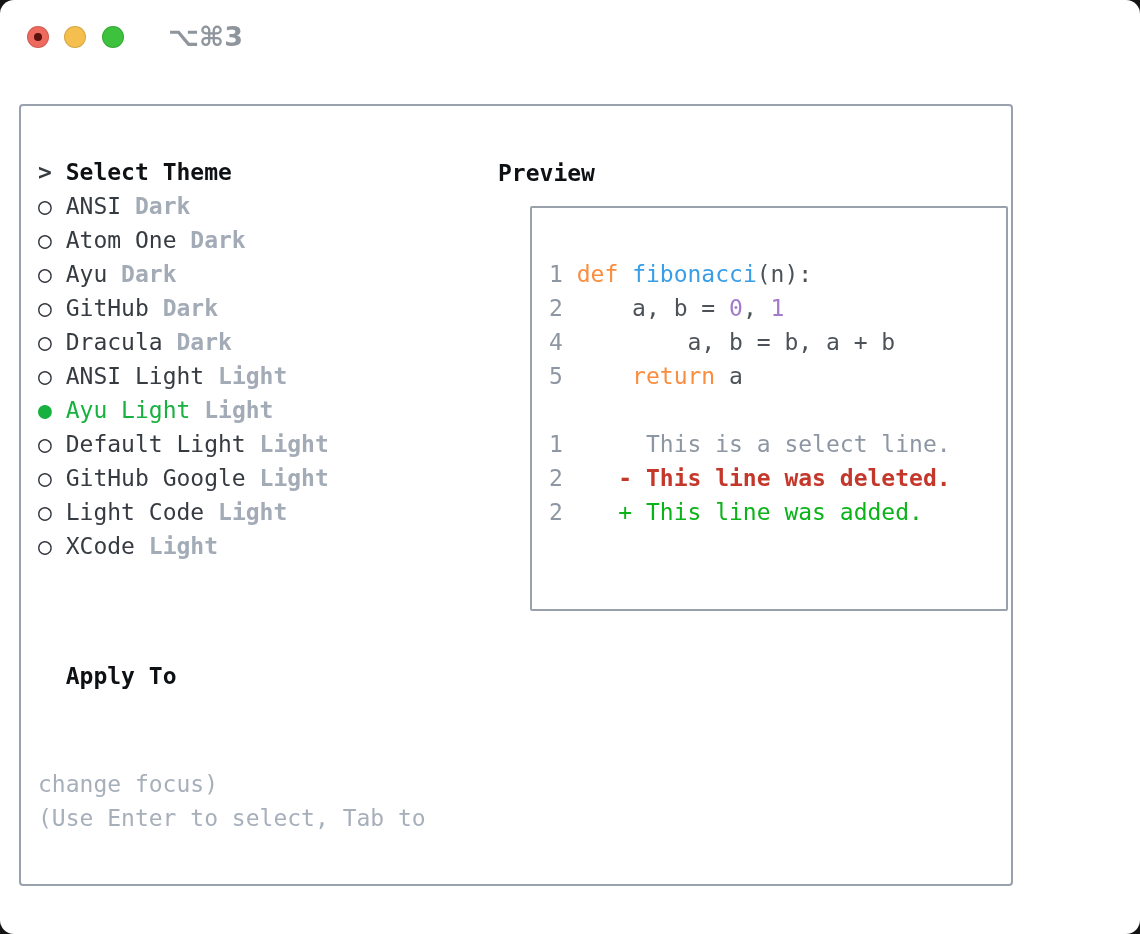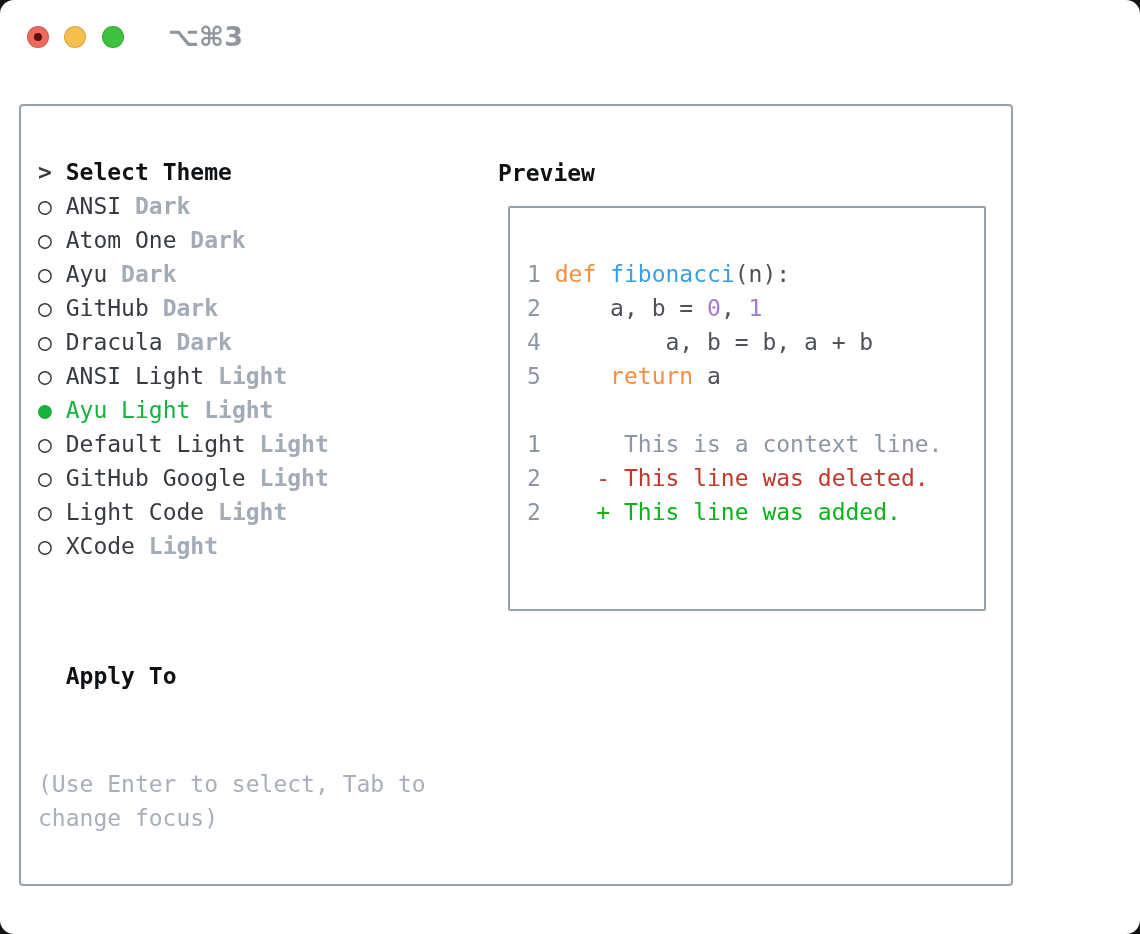--- a/index.html
+++ b/index.html
@@ -41,33 +41,33 @@
   .hint-col{position:absolute;left:17px;top:661px;}
   .hint-col .mono-line{color:var(--hint_text,#a7afbb);}
   .marker{color:var(--text,#363b42);}
   .row.selected .marker,.row.selected .name{color:var(--selected_green,#16b13e);}
   .name{color:var(--text,#363b42);}
   .tag{color:var(--tag_text,#a2abb6);font-weight:bold;}
   .row{cursor:pointer;}
   
   .preview-label{position:absolute;left:477px;top:50px;}
   .preview-box{
-    position:absolute;left:487px;top:100px;width:478px;height:405px;
+    position:absolute;left:509px;top:100px;width:478px;height:405px;
     box-sizing:border-box;border:2px solid var(--panel_border,#99a1ac);
     border-radius:2px;background:#fff;
   }
   .code-area{position:absolute;left:17px;top:49px;}
   .cline{white-space:pre;font-size:23px;line-height:34px;height:34px;color:var(--code_text,#4c5258);}
   .ln{color:var(--line_number,#8d97a3);}
   .kw{color:var(--keyword,#fa8d3e);}
   .fn{color:var(--function_name,#399ee6);}
   .num{color:var(--number_literal,#a37acc);}
   .bi{color:var(--builtin,#f07171);}
   .ctx{color:var(--diff_context,#8d97a3);}
-  .del{color:var(--diff_deleted,#c4372b);}
+  .del{color:var(--diff_deleted,#c4372b);font-weight:bold;}
   .add{color:var(--diff_added,#0ab318);}
 </style>
 </head>
 <body>
 
 <div class="window">
 
   <div class="titlebar">
     <span class="light red"></span>
     <span class="light yellow"></span>
@@ -92,33 +92,33 @@
           <div class="mono-line row"><span class="marker">○</span><span class="name"> Light Code</span><span class="tag"> Light</span></div>
           <div class="mono-line row"><span class="marker">○</span><span class="name"> XCode</span><span class="tag"> Light</span></div>
         </div>
     </div>
 
     <div class="apply-col">
       <div class="mono-line heading"><span>  </span><span>Apply To</span></div>
     </div>
 
     <div class="hint-col" id="hint-col">
+        <div class="mono-line">change focus)</div>
         <div class="mono-line">(Use Enter to select, Tab to</div>
-        <div class="mono-line">change focus)</div>
       </div>
 
     <div class="mono-line heading preview-label">Preview</div>
 
     <div class="preview-box">
       <div class="code-area" id="code-area">
           <div class="cline"><span class="ln">1</span><span> </span><span class="kw">def</span><span> </span><span class="fn">fibonacci</span><span>(n):</span></div>
           <div class="cline"><span class="ln">2</span><span>     a, b = </span><span class="num">0</span><span>, </span><span class="num">1</span></div>
           <div class="cline"><span class="ln">4</span><span>         a, b = b, a + b</span></div>
           <div class="cline"><span class="ln">5</span><span>     </span><span class="kw">return</span><span> a</span></div>
           <div class="cline"> </div>
-          <div class="cline"><span class="ln">1</span><span class="ctx">      This is a context line.</span></div>
+          <div class="cline"><span class="ln">1</span><span class="ctx">      This is a select line.</span></div>
           <div class="cline"><span class="ln">2</span><span class="del">    - This line was deleted.</span></div>
           <div class="cline"><span class="ln">2</span><span class="add">    + This line was added.</span></div>
         </div>
     </div>
 
   </div>
 </div>
 
 </body></html>

